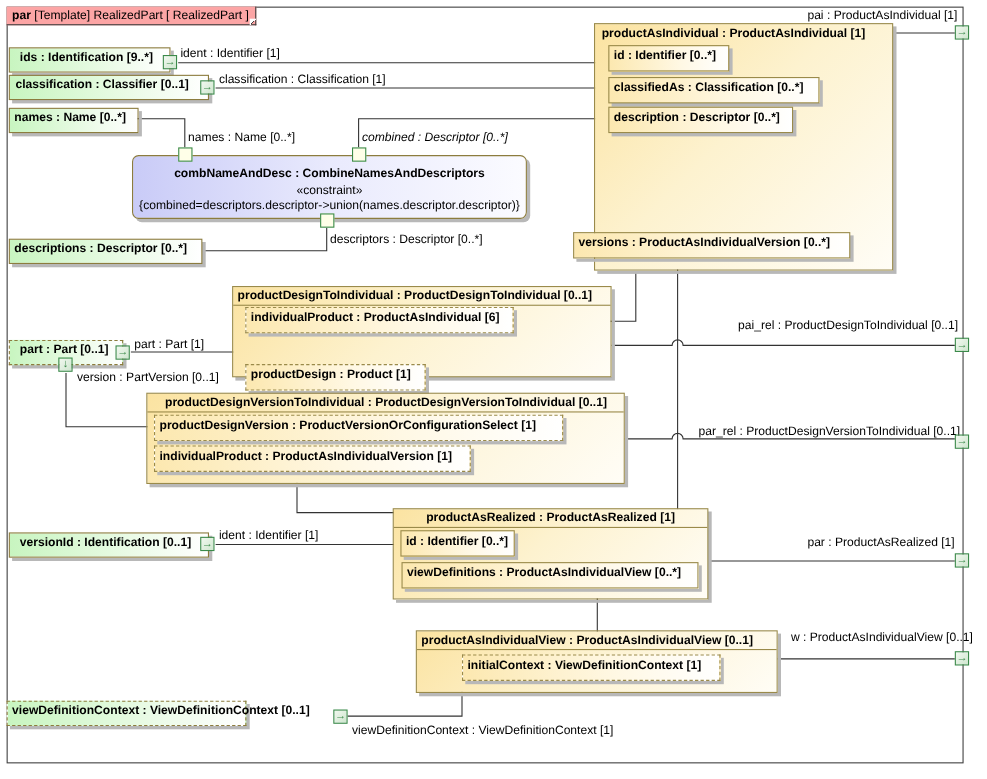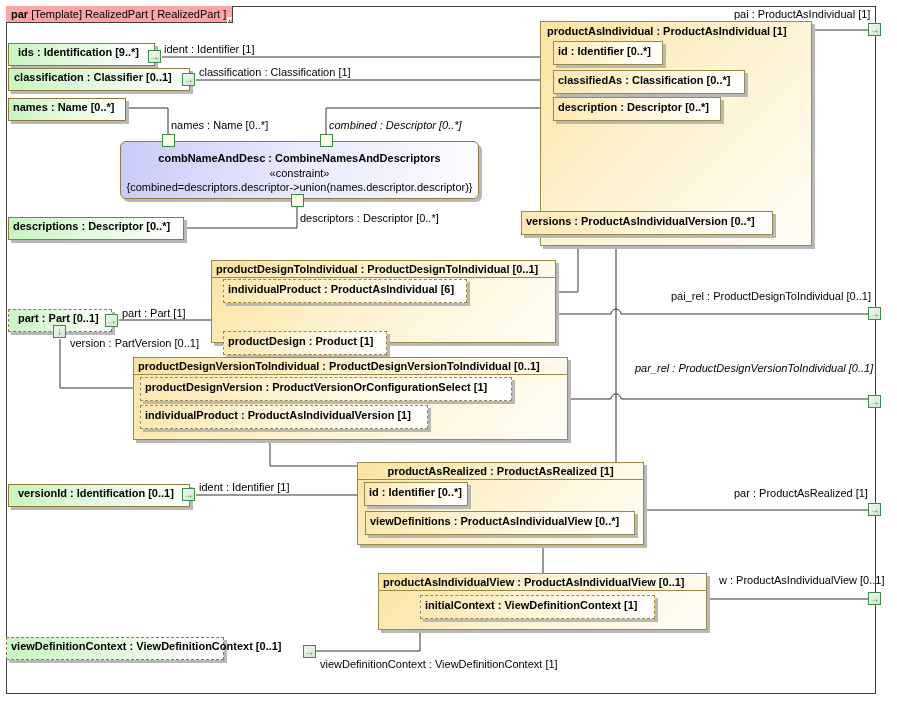--- a/index.html
+++ b/index.html
@@ -96,21 +96,21 @@
 <div class="abs lbl" style="left:199px;top:66px;">classification : Classification [1]</div>
 <div class="abs lbl" style="left:171px;top:119px;">names : Name [0..*]</div>
 <div class="abs lbl" style="left:329px;top:119px;font-style:italic;">combined : Descriptor [0..*]</div>
 <div class="abs lbl" style="left:300px;top:212px;">descriptors : Descriptor [0..*]</div>
 <div class="abs lbl" style="left:122px;top:307px;">part : Part [1]</div>
 <div class="abs lbl" style="left:70px;top:337px;">version : PartVersion [0..1]</div>
 <div class="abs lbl" style="left:199px;top:481px;">ident : Identifier [1]</div>
 <div class="abs lbl" style="left:320px;top:658px;">viewDefinitionContext : ViewDefinitionContext [1]</div>
 <div class="abs lbl" style="left:734px;top:8px;">pai : ProductAsIndividual [1]</div>
 <div class="abs lbl" style="left:671px;top:290px;">pai_rel : ProductDesignToIndividual [0..1]</div>
-<div class="abs lbl" style="left:635px;top:362px;font-style:italic;">par_rel : ProductDesignVersionToIndividual [0..1]</div>
+<div class="abs lbl" style="left:635px;top:386px;">par_rel : ProductDesignVersionToIndividual [0..1]</div>
 <div class="abs lbl" style="left:734px;top:487px;">par : ProductAsRealized [1]</div>
 <div class="abs lbl" style="left:707px;top:574px;padding-left:12px;">w : ProductAsIndividualView [0..1]</div>
 
 <div class="abs port" style="left:868px;top:23px;">→</div>
 <div class="abs port" style="left:868px;top:307px;">→</div>
 <div class="abs port" style="left:868px;top:395px;">→</div>
 <div class="abs port" style="left:868px;top:503px;">→</div>
 <div class="abs port" style="left:868px;top:592px;">→</div>
 
 <div class="abs constraint" style="left:120px;top:141px;width:359px;height:58px;padding-top:9px;">
@@ -130,21 +130,21 @@
 <div class="abs part" style="left:553px;top:97px;width:168px;height:24px;">description : Descriptor [0..*]</div>
 <div class="abs part" style="left:521px;top:211px;width:252px;height:24px;">versions : ProductAsIndividualVersion [0..*]</div>
 
 <div class="abs yellow" style="left:211px;top:260px;width:345px;height:83px;">
   <div class="yhead" style="padding:2px 4px;">productDesignToIndividual : ProductDesignToIndividual [0..1]</div>
 </div>
 <div class="abs part dashed" style="left:223px;top:279px;width:244px;height:24px;">individualProduct : ProductAsIndividual [6]</div>
 <div class="abs part dashed" style="left:223px;top:308px;width:164px;height:24px;margin-top:23px;">productDesign : Product [1]</div>
 
 <div class="abs yellow" style="left:133px;top:357px;width:435px;height:83px;">
-  <div class="yhead" style="padding:2px 4px;">productDesignVersionToIndividual : ProductDesignVersionToIndividual [0..1]</div>
+  <div class="yhead" style="padding:2px 16px;">productDesignVersionToIndividual : ProductDesignVersionToIndividual [0..1]</div>
 </div>
 <div class="abs part dashed" style="left:140px;top:377px;width:372px;height:24px;">productDesignVersion : ProductVersionOrConfigurationSelect [1]</div>
 <div class="abs part dashed" style="left:140px;top:405px;width:288px;height:24px;">individualProduct : ProductAsIndividualVersion [1]</div>
 
 <div class="abs yellow" style="left:357px;top:462px;width:287px;height:83px;">
   <div class="yhead center" style="padding:2px 20px;">productAsRealized : ProductAsRealized [1]</div>
 </div>
 <div class="abs part" style="left:364px;top:482px;width:104px;height:24px;">id : Identifier [0..*]</div>
 <div class="abs part" style="left:365px;top:511px;width:270px;height:24px;">viewDefinitions : ProductAsIndividualView [0..*]</div>
 

